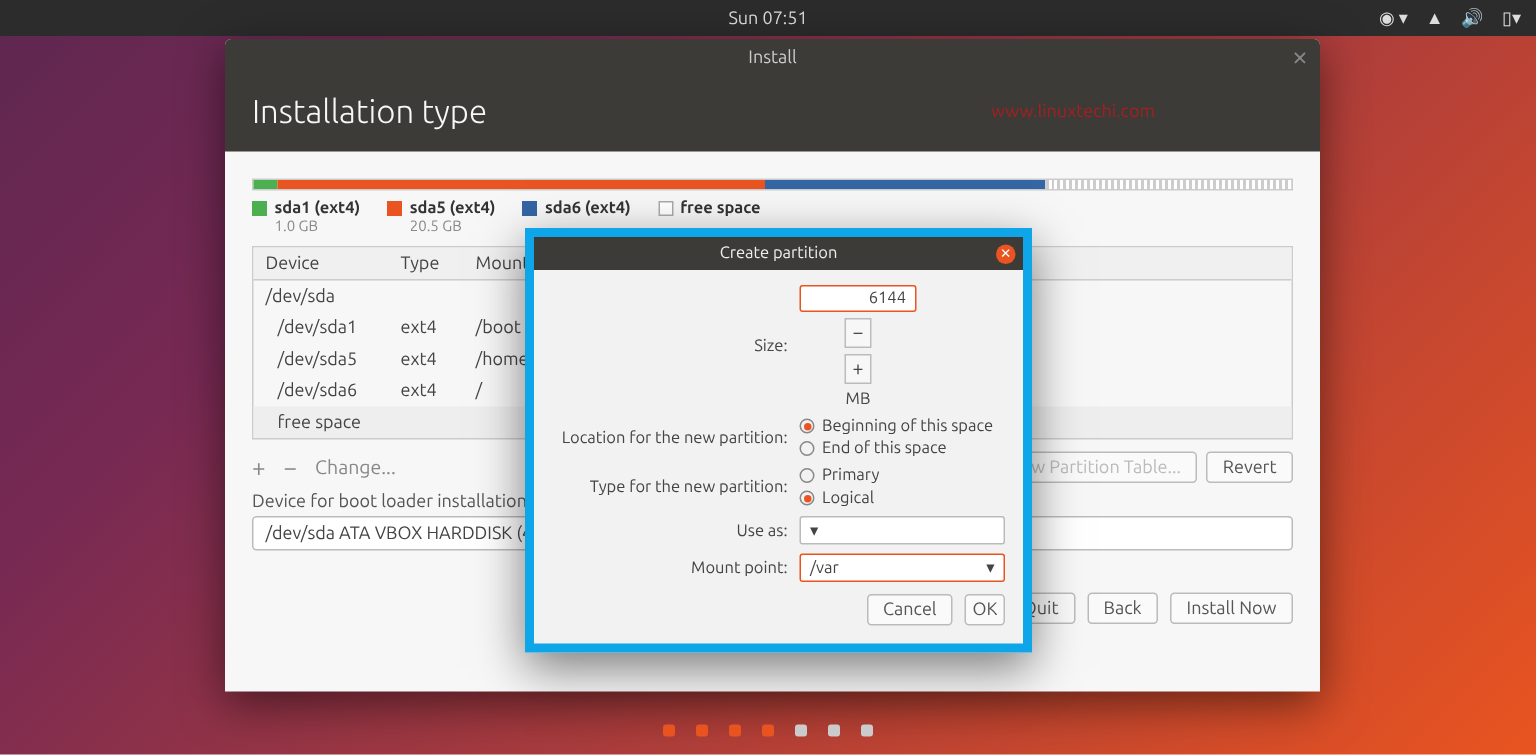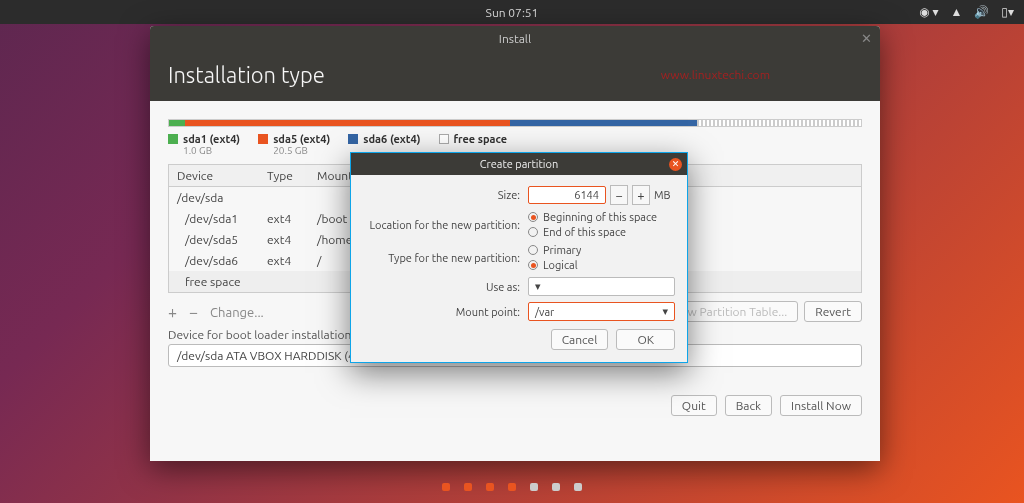--- a/index.html
+++ b/index.html
@@ -30,31 +30,31 @@
 .col-dev { width: 90px; } .col-type { width: 50px; } .col-mp { flex:1; }
 .part-table .row { display: flex; }
 .row.sel { background: #eee; }
 .toolbar { display: flex; align-items: center; gap: 12px; margin: 8px 0 6px 0; font-size: 13px; color: #888; }
 .toolbar .right { margin-left: auto; display: flex; gap: 6px; }
 .btn { background: #fafafa; border: 1px solid #bbb; border-radius: 3px; padding: 3px 10px; font-size: 12px; color: #555; }
 .btn.disabled { color: #bbb; }
 .boot-label { font-size: 12px; color: #555; margin-top: 4px; }
 .boot-select { width: 100%; border: 1px solid #bbb; border-radius: 3px; padding: 4px 8px; font-size: 12px; margin-top: 3px; background: #fff; }
 .footer-btns { display: flex; gap: 8px; justify-content: flex-end; margin-top: 28px; }
-.dialog { position: absolute; top: 152px; left: 350px; width: 338px; background: #f2f2f2; border: 1px solid #0ea5e9; box-shadow: 0 10px 30px rgba(0,0,0,0.5); z-index: 10; }
+.dialog { position: absolute; top: 152px; left: 350px; width: 338px; background: #f2f2f2; border: 6px solid #0ea5e9; box-shadow: 0 10px 30px rgba(0,0,0,0.5); z-index: 10; }
 .dialog-title { height: 22px; background: #3c3b37; color: #eee; display: flex; align-items: center; justify-content: center; font-size: 11px; position: relative; }
 .dialog-close { position: absolute; right: 5px; width: 13px; height: 13px; border-radius: 50%; background: #e95420; font-size: 9px; display:flex; align-items:center; justify-content:center; color:#fff; }
 .dialog-body { padding: 10px 12px 12px 12px; font-size: 11px; color: #444; }
 .form-row { display: flex; align-items: center; margin-bottom: 6px; }
 .form-label { width: 165px; text-align: right; padding-right: 8px; }
 .radio-col { flex: 1; display: flex; flex-direction: column; gap: 3px; }
 .radio-opt { display: flex; align-items: center; gap: 5px; }
 .radio { width: 10px; height: 10px; border-radius: 50%; border: 1px solid #888; display:inline-flex; align-items:center; justify-content:center; }
 .radio.checked::after { content:''; width:5px; height:5px; background:#e95420; border-radius:50%; }
-.size-input { display: flex; align-items: center; gap: 4px; }
+.size-input { display: flex; align-items: center; gap: 4px; flex-direction: column; }
 .size-field { width: 78px; border: 1px solid #e95420; border-radius: 2px; padding: 2px 6px; text-align: right; background:#fff; }
 .stepper { width: 18px; height: 20px; border: 1px solid #bbb; background:#f7f7f7; display:flex; align-items:center; justify-content:center; font-size:13px; }
 .combo { flex:1; border: 1px solid #bbb; border-radius: 2px; padding: 2px 6px; background:#fff; display:flex; justify-content:space-between; align-items:center; }
 .combo.accent { border-color: #e95420; }
 .dialog-btns { display:flex; gap:8px; justify-content:flex-end; margin-top:8px; }
 .dots { position: absolute; bottom: 12px; left: 50%; transform: translateX(-50%); display: flex; gap: 14px; }
 .dot { width:8px; height:8px; border-radius:2px; background:#e95420; }
 .dot.off { background:#ccc; }
 </style>
 </head>
@@ -210,21 +210,21 @@
     </div>
     <div class="form-row">
       <div class="form-label">Mount point:</div>
       <div class="combo accent">
           <span>/var</span>
           <span>▾</span>
         </div>
     </div>
     <div class="dialog-btns">
       <span class="btn">Cancel</span>
-      <span class="btn" style="padding:3px 20px">OK</span>
+      <span class="btn" style="padding:3px 4px">OK</span>
     </div>
   </div>
 </div>
 
 <div class="dots">
   <div class="dot"></div>
     <div class="dot"></div>
     <div class="dot"></div>
     <div class="dot"></div>
   <div class="dot off"></div>

